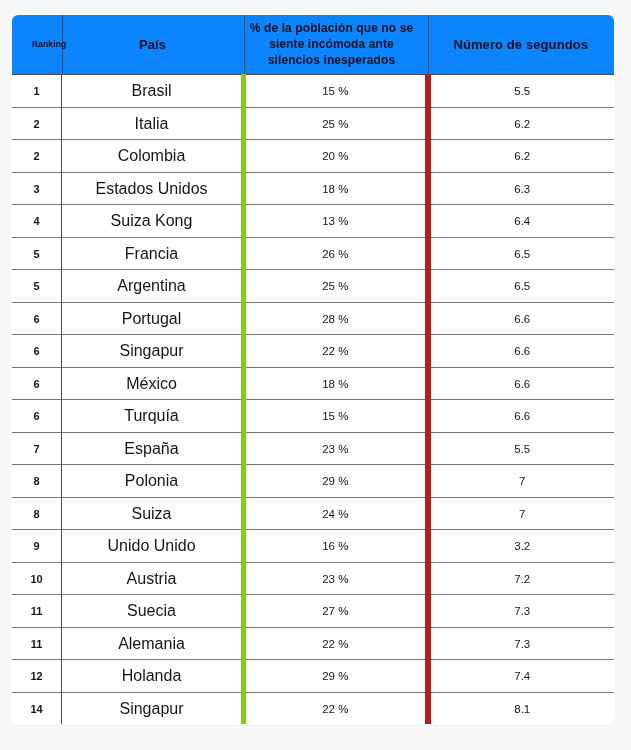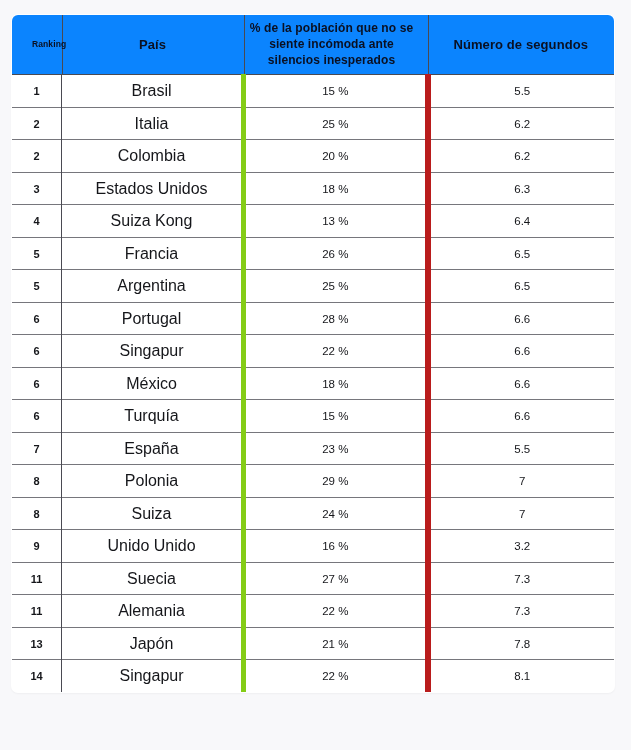--- a/index.html
+++ b/index.html
@@ -207,36 +207,42 @@
             <td class="col-pct">24 %</td>
             <td class="col-seg">7</td>
           </tr>
           <tr>
             <td class="col-rank">9</td>
             <td class="col-pais">Unido Unido</td>
             <td class="col-pct">16 %</td>
             <td class="col-seg">3.2</td>
           </tr>
           <tr>
+            <td class="col-rank">10</td>
+            <td class="col-pais">Austria</td>
+            <td class="col-pct">23 %</td>
+            <td class="col-seg">7.2</td>
+          </tr>
+          <tr>
             <td class="col-rank">11</td>
             <td class="col-pais">Suecia</td>
             <td class="col-pct">27 %</td>
             <td class="col-seg">7.3</td>
           </tr>
           <tr>
             <td class="col-rank">11</td>
             <td class="col-pais">Alemania</td>
             <td class="col-pct">22 %</td>
             <td class="col-seg">7.3</td>
           </tr>
           <tr>
-            <td class="col-rank">13</td>
-            <td class="col-pais">Japón</td>
-            <td class="col-pct">21 %</td>
-            <td class="col-seg">7.8</td>
+            <td class="col-rank">12</td>
+            <td class="col-pais">Holanda</td>
+            <td class="col-pct">29 %</td>
+            <td class="col-seg">7.4</td>
           </tr>
           <tr>
             <td class="col-rank">14</td>
             <td class="col-pais">Singapur</td>
             <td class="col-pct">22 %</td>
             <td class="col-seg">8.1</td>
           </tr>
         </tbody>
     </table>
   </div>

